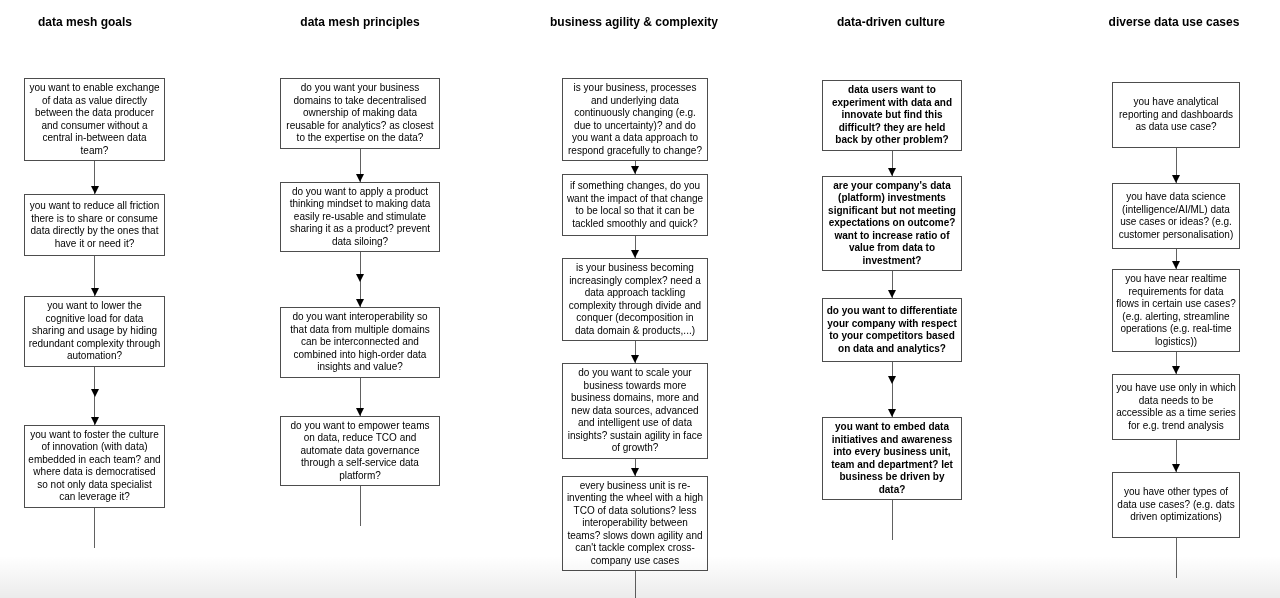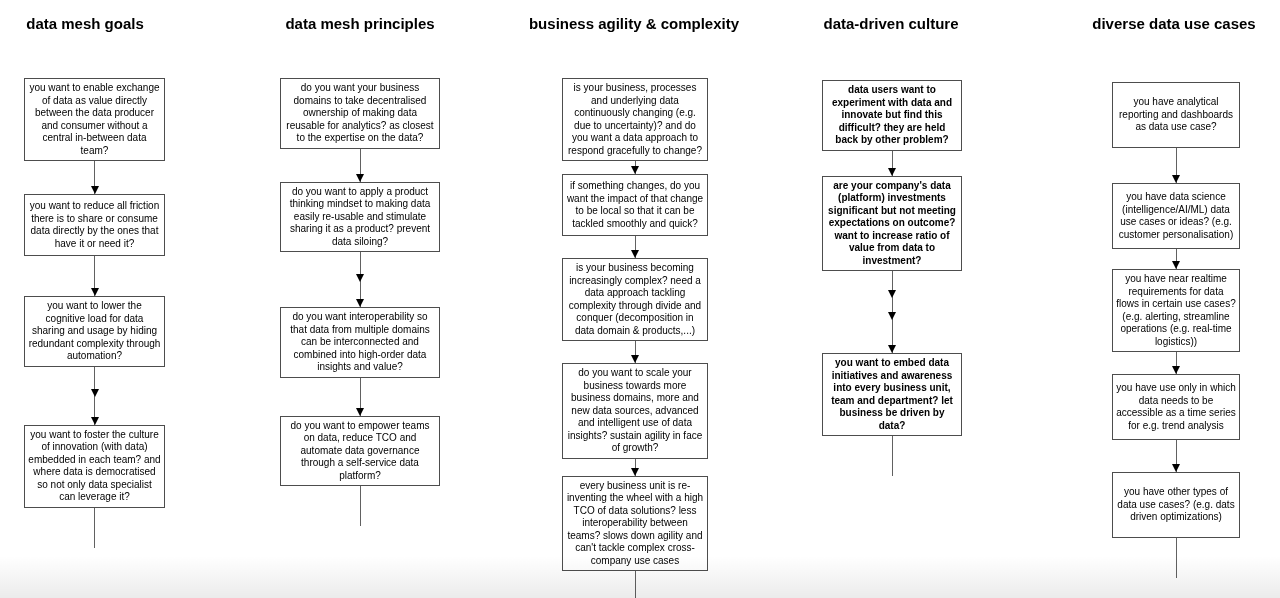--- a/index.html
+++ b/index.html
@@ -8,21 +8,21 @@
     position: relative;
     background: var(--background, #ffffff);
     overflow: hidden;
     font-family: "Liberation Sans", sans-serif;
     color: var(--text, #000000);
   }
   .col-header {
     position: absolute;
     top: 15px;
     transform: translateX(-50%);
-    font-size: 15px;
+    font-size: 12px;
     font-weight: bold;
     white-space: nowrap;
     color: var(--text, #000000);
   }
   .stack {
     position: absolute;
     display: flex;
     flex-direction: column;
     align-items: stretch;
   }
@@ -165,20 +165,21 @@
   <div class="node">data users want to experiment with data and innovate but find this difficult? they are held back by other problem?</div>
   <div class="connector" style="height:25px">
       <div class="cline"></div>
       <div class="chead"></div>
     </div>
   <div class="node">are your company's data (platform) investments significant but not meeting expectations on outcome? want to increase ratio of value from data to investment?</div>
   <div class="connector" style="height:27px">
       <div class="cline"></div>
       <div class="chead"></div>
     </div>
+  <div class="node">do you want to differentiate your company with respect to your competitors based on data and analytics?</div>
   <div class="connector" style="height:22px">
       <div class="cline"></div>
       <div class="chead"></div>
     </div>
   <div class="connector" style="height:33px">
       <div class="cline"></div>
       <div class="chead"></div>
     </div>
   <div class="node">you want to embed data initiatives and awareness into every business unit, team and department? let business be driven by data?</div>
   <div class="connector" style="height:40px">

